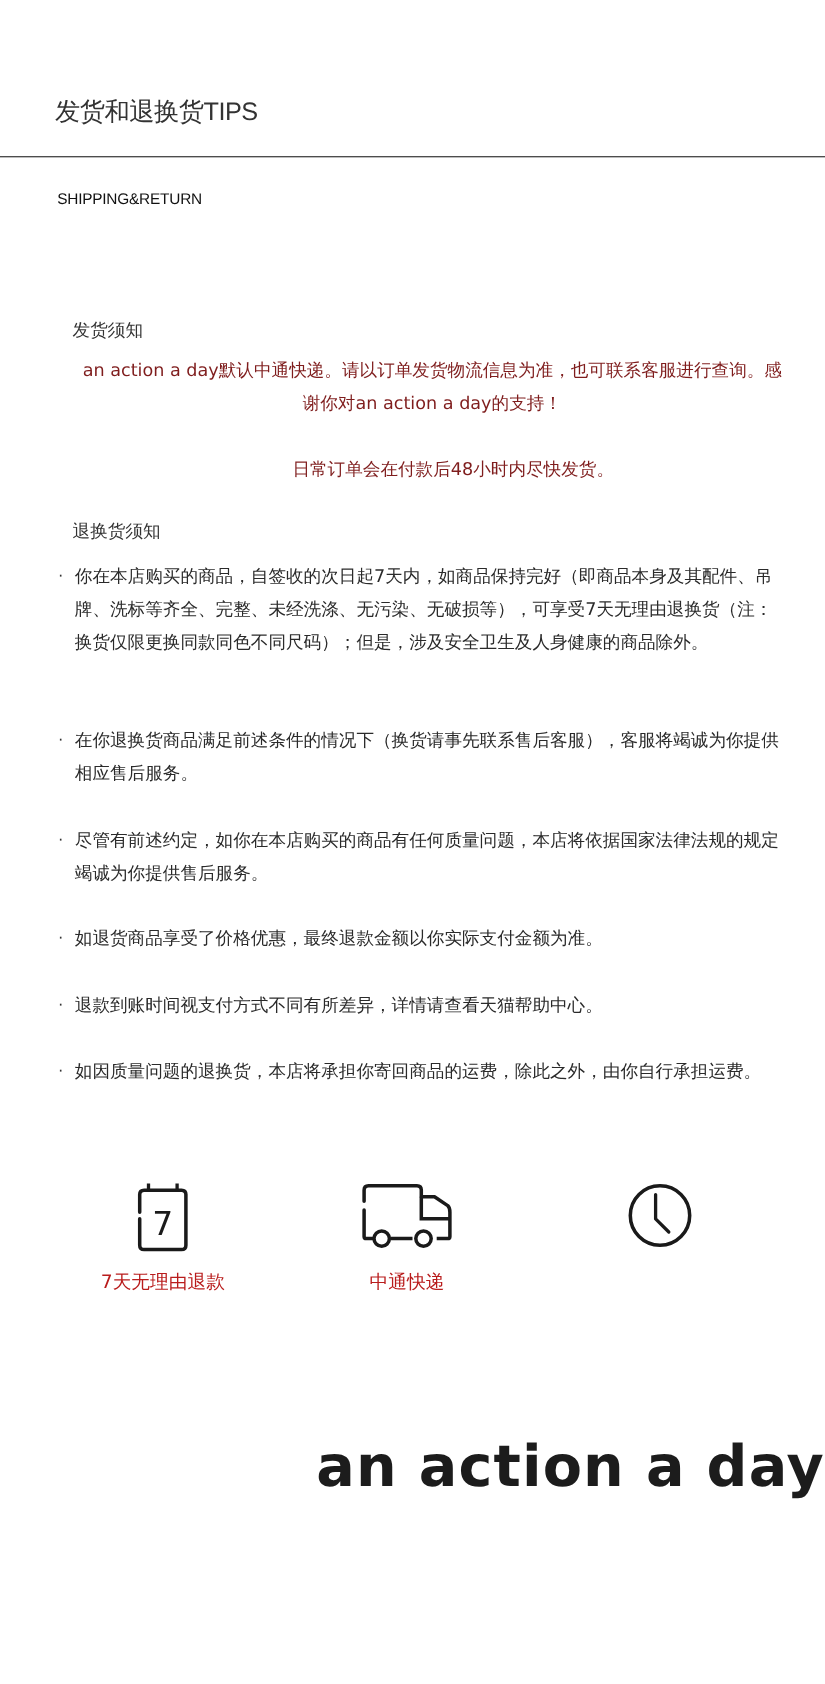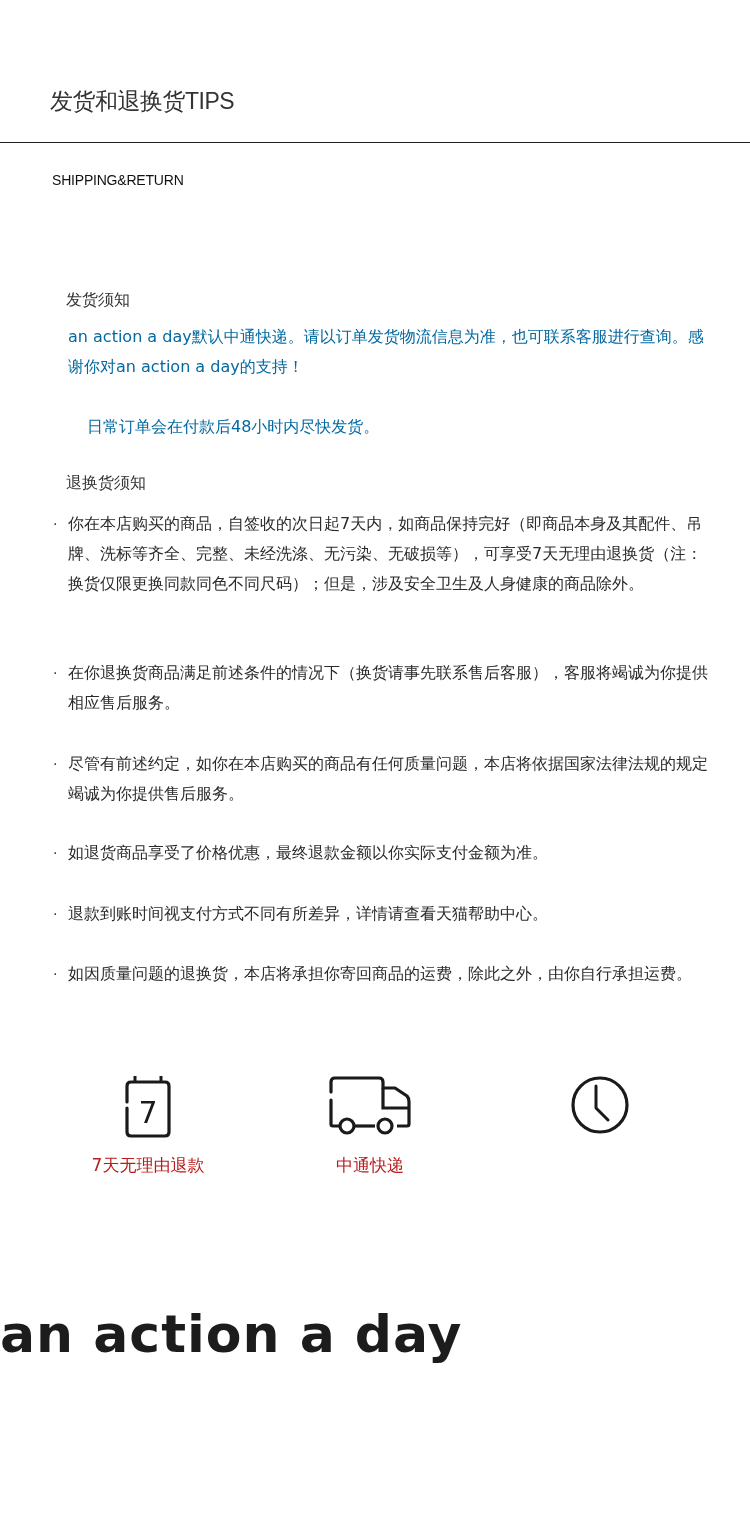--- a/index.html
+++ b/index.html
@@ -20,21 +20,21 @@
     .subtitle {
       position: absolute; left: 52px; top: 172px;
       font-size: 14px; color: #111111; letter-spacing: -0.2px;
       font-family: "Liberation Sans", "DejaVu Sans", sans-serif;
     }
     .section-head {
       position: absolute; left: 66px; font-size: 16px; color: #333333;
     }
     .para {
       position: absolute; left: 68px; width: 650px;
-      font-size: 16px; line-height: 30px; color: #0369a1;
+      font-size: 16px; line-height: 30px; color: #7f1d1d; text-align: center;
     }
     .bullet {
       position: absolute; left: 50px; width: 660px;
       font-size: 16px; line-height: 30px; color: #2a2a2a;
     }
     .bullet .dot {
       position: absolute; left: 3px; top: 0; font-size: 14px; color: #333;
     }
     .bullet .btxt { display: block; padding-left: 18px; }
 
@@ -42,21 +42,21 @@
       position: absolute; top: 1070px; left: 0; width: 750px; height: 120px;
     }
     .feature {
       position: absolute; top: 0; width: 200px; text-align: center;
     }
     .feature .ficon { display: block; margin: 0 auto; height: 70px; }
     .feature .flabel {
       display: block; margin-top: 14px; font-size: 17px; color: #b91c1c;
     }
     .brand {
-      position: absolute; left: 0; top: 1304px; width: 750px; text-align: left;
+      position: absolute; left: 0; top: 1304px; width: 750px; text-align: right;
       font-family: "DejaVu Sans", sans-serif; font-size: 52px; font-weight: bold;
       color: #1c1c1c; letter-spacing: 1px;
     }
   </style>
 </head>
 <body>
 
 <div>
 
   <h1 class="title">发货和退换货TIPS</h1>

